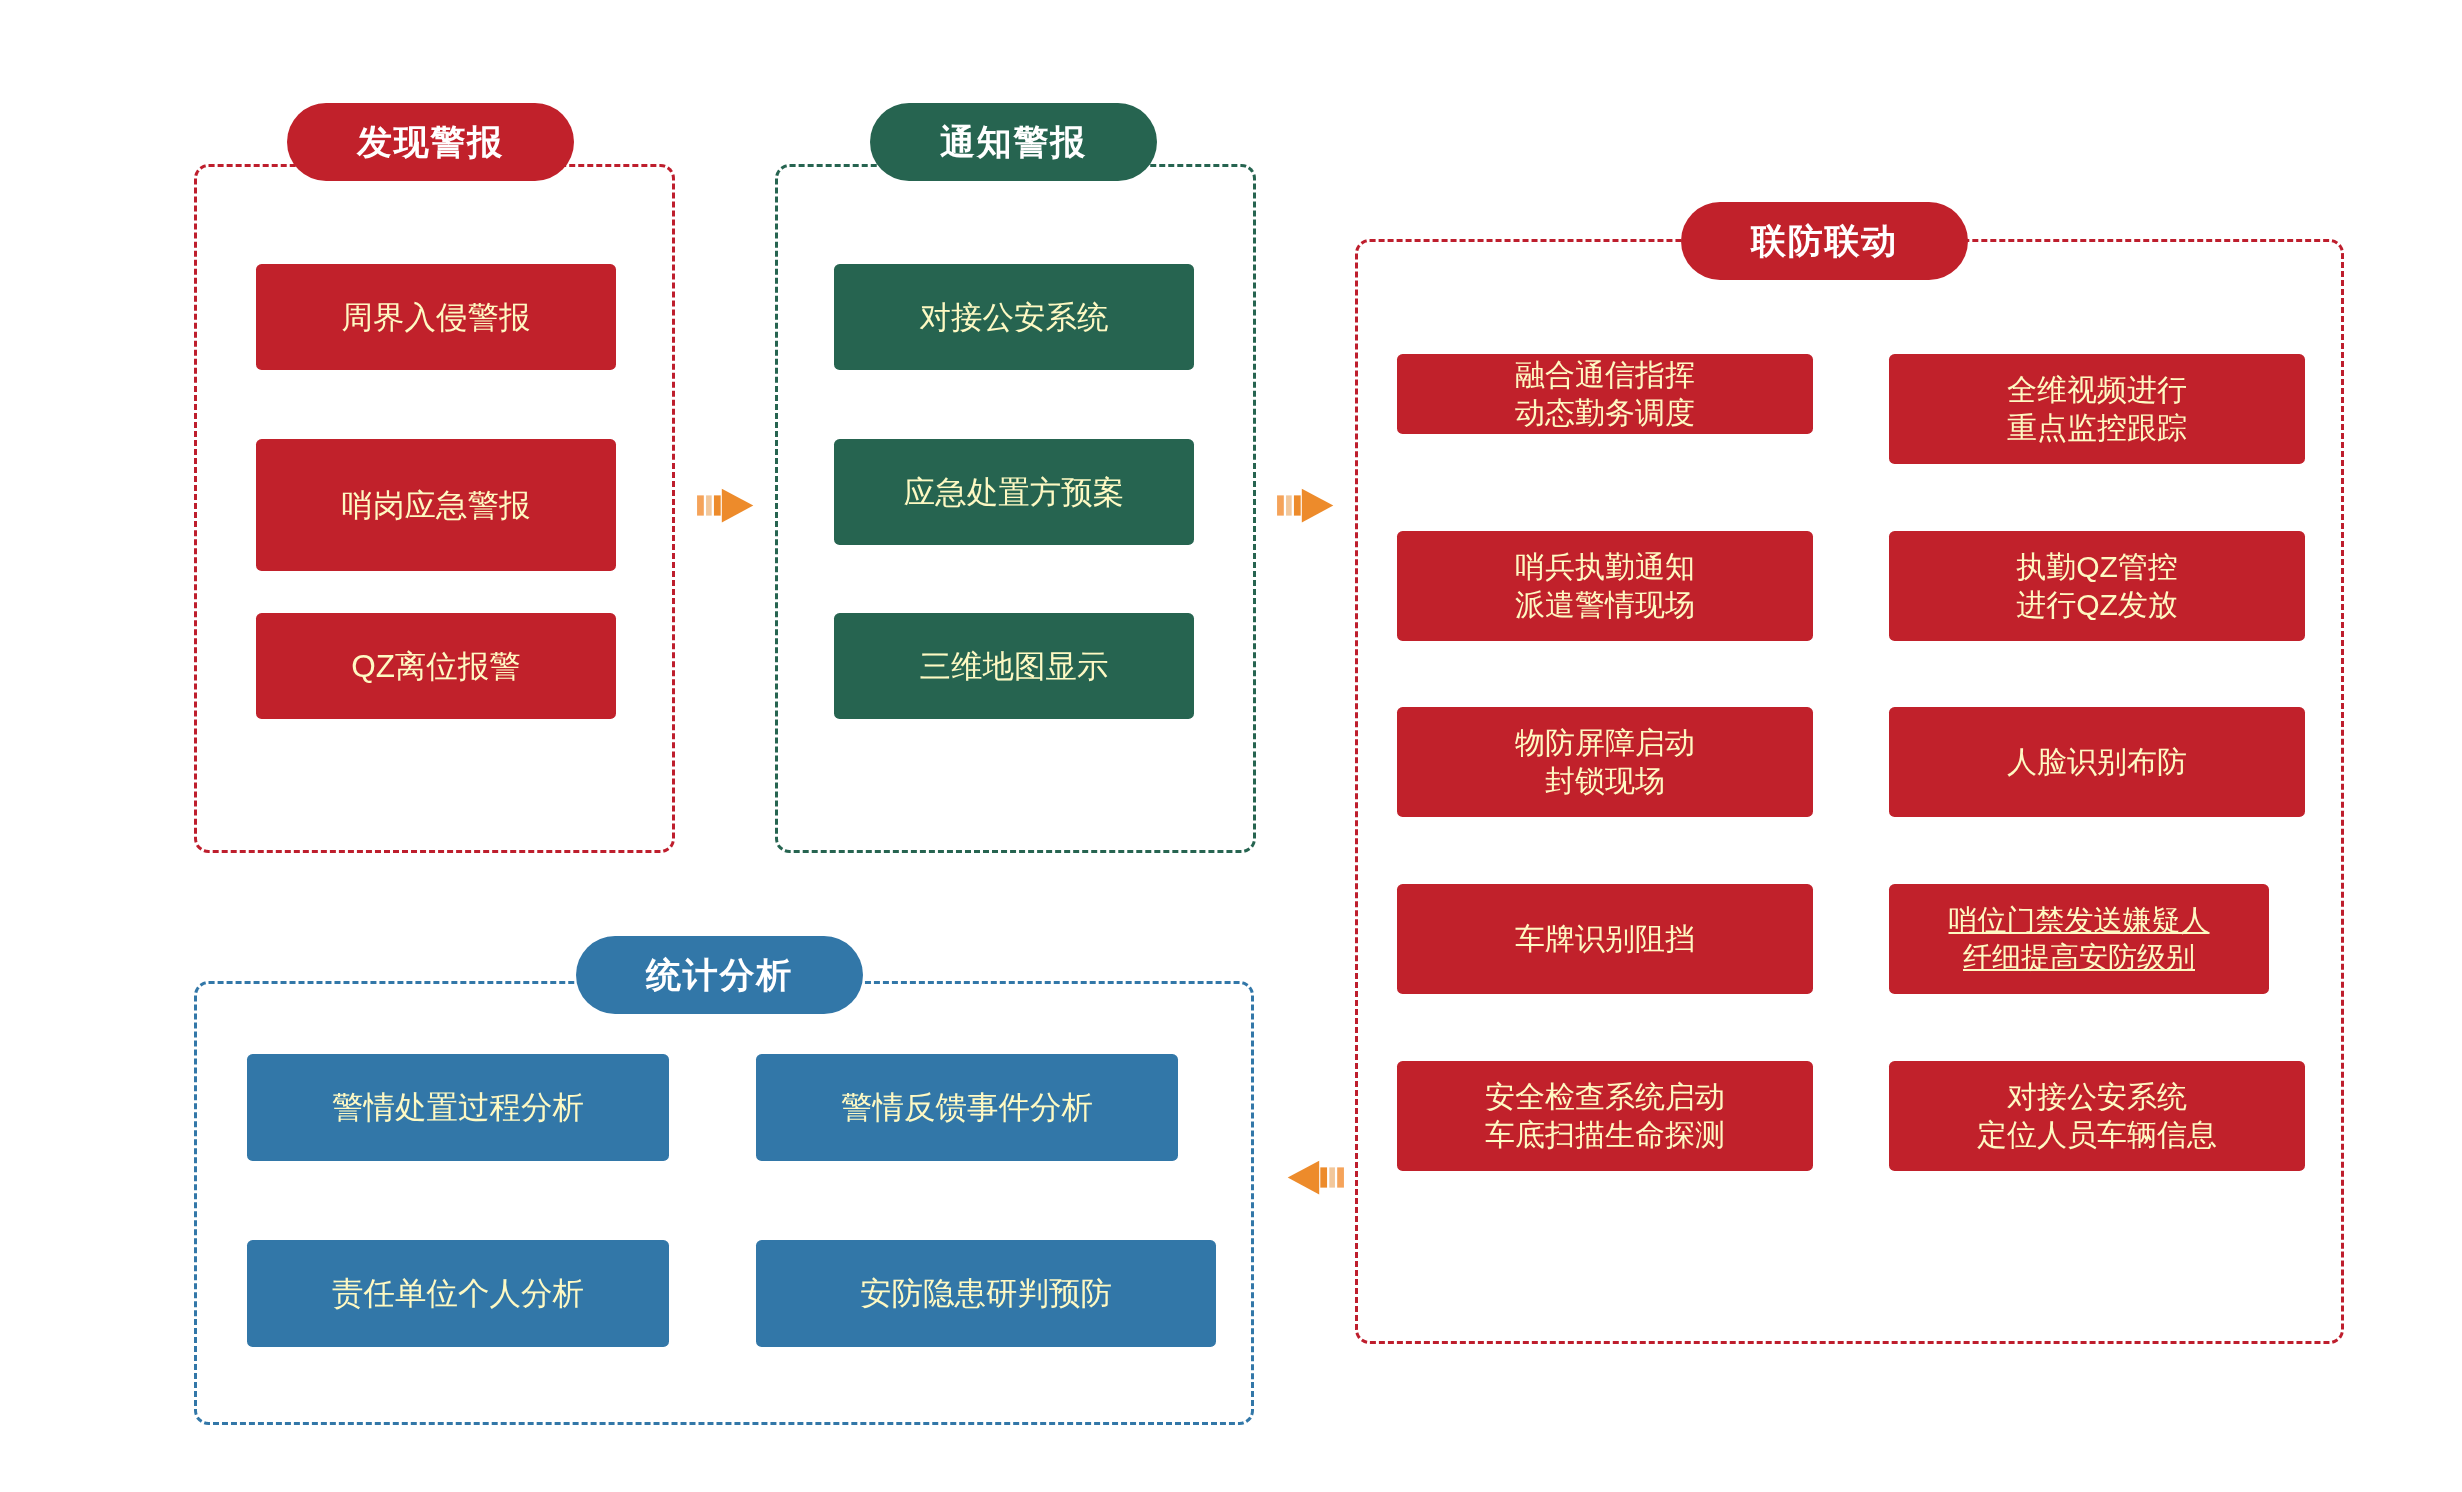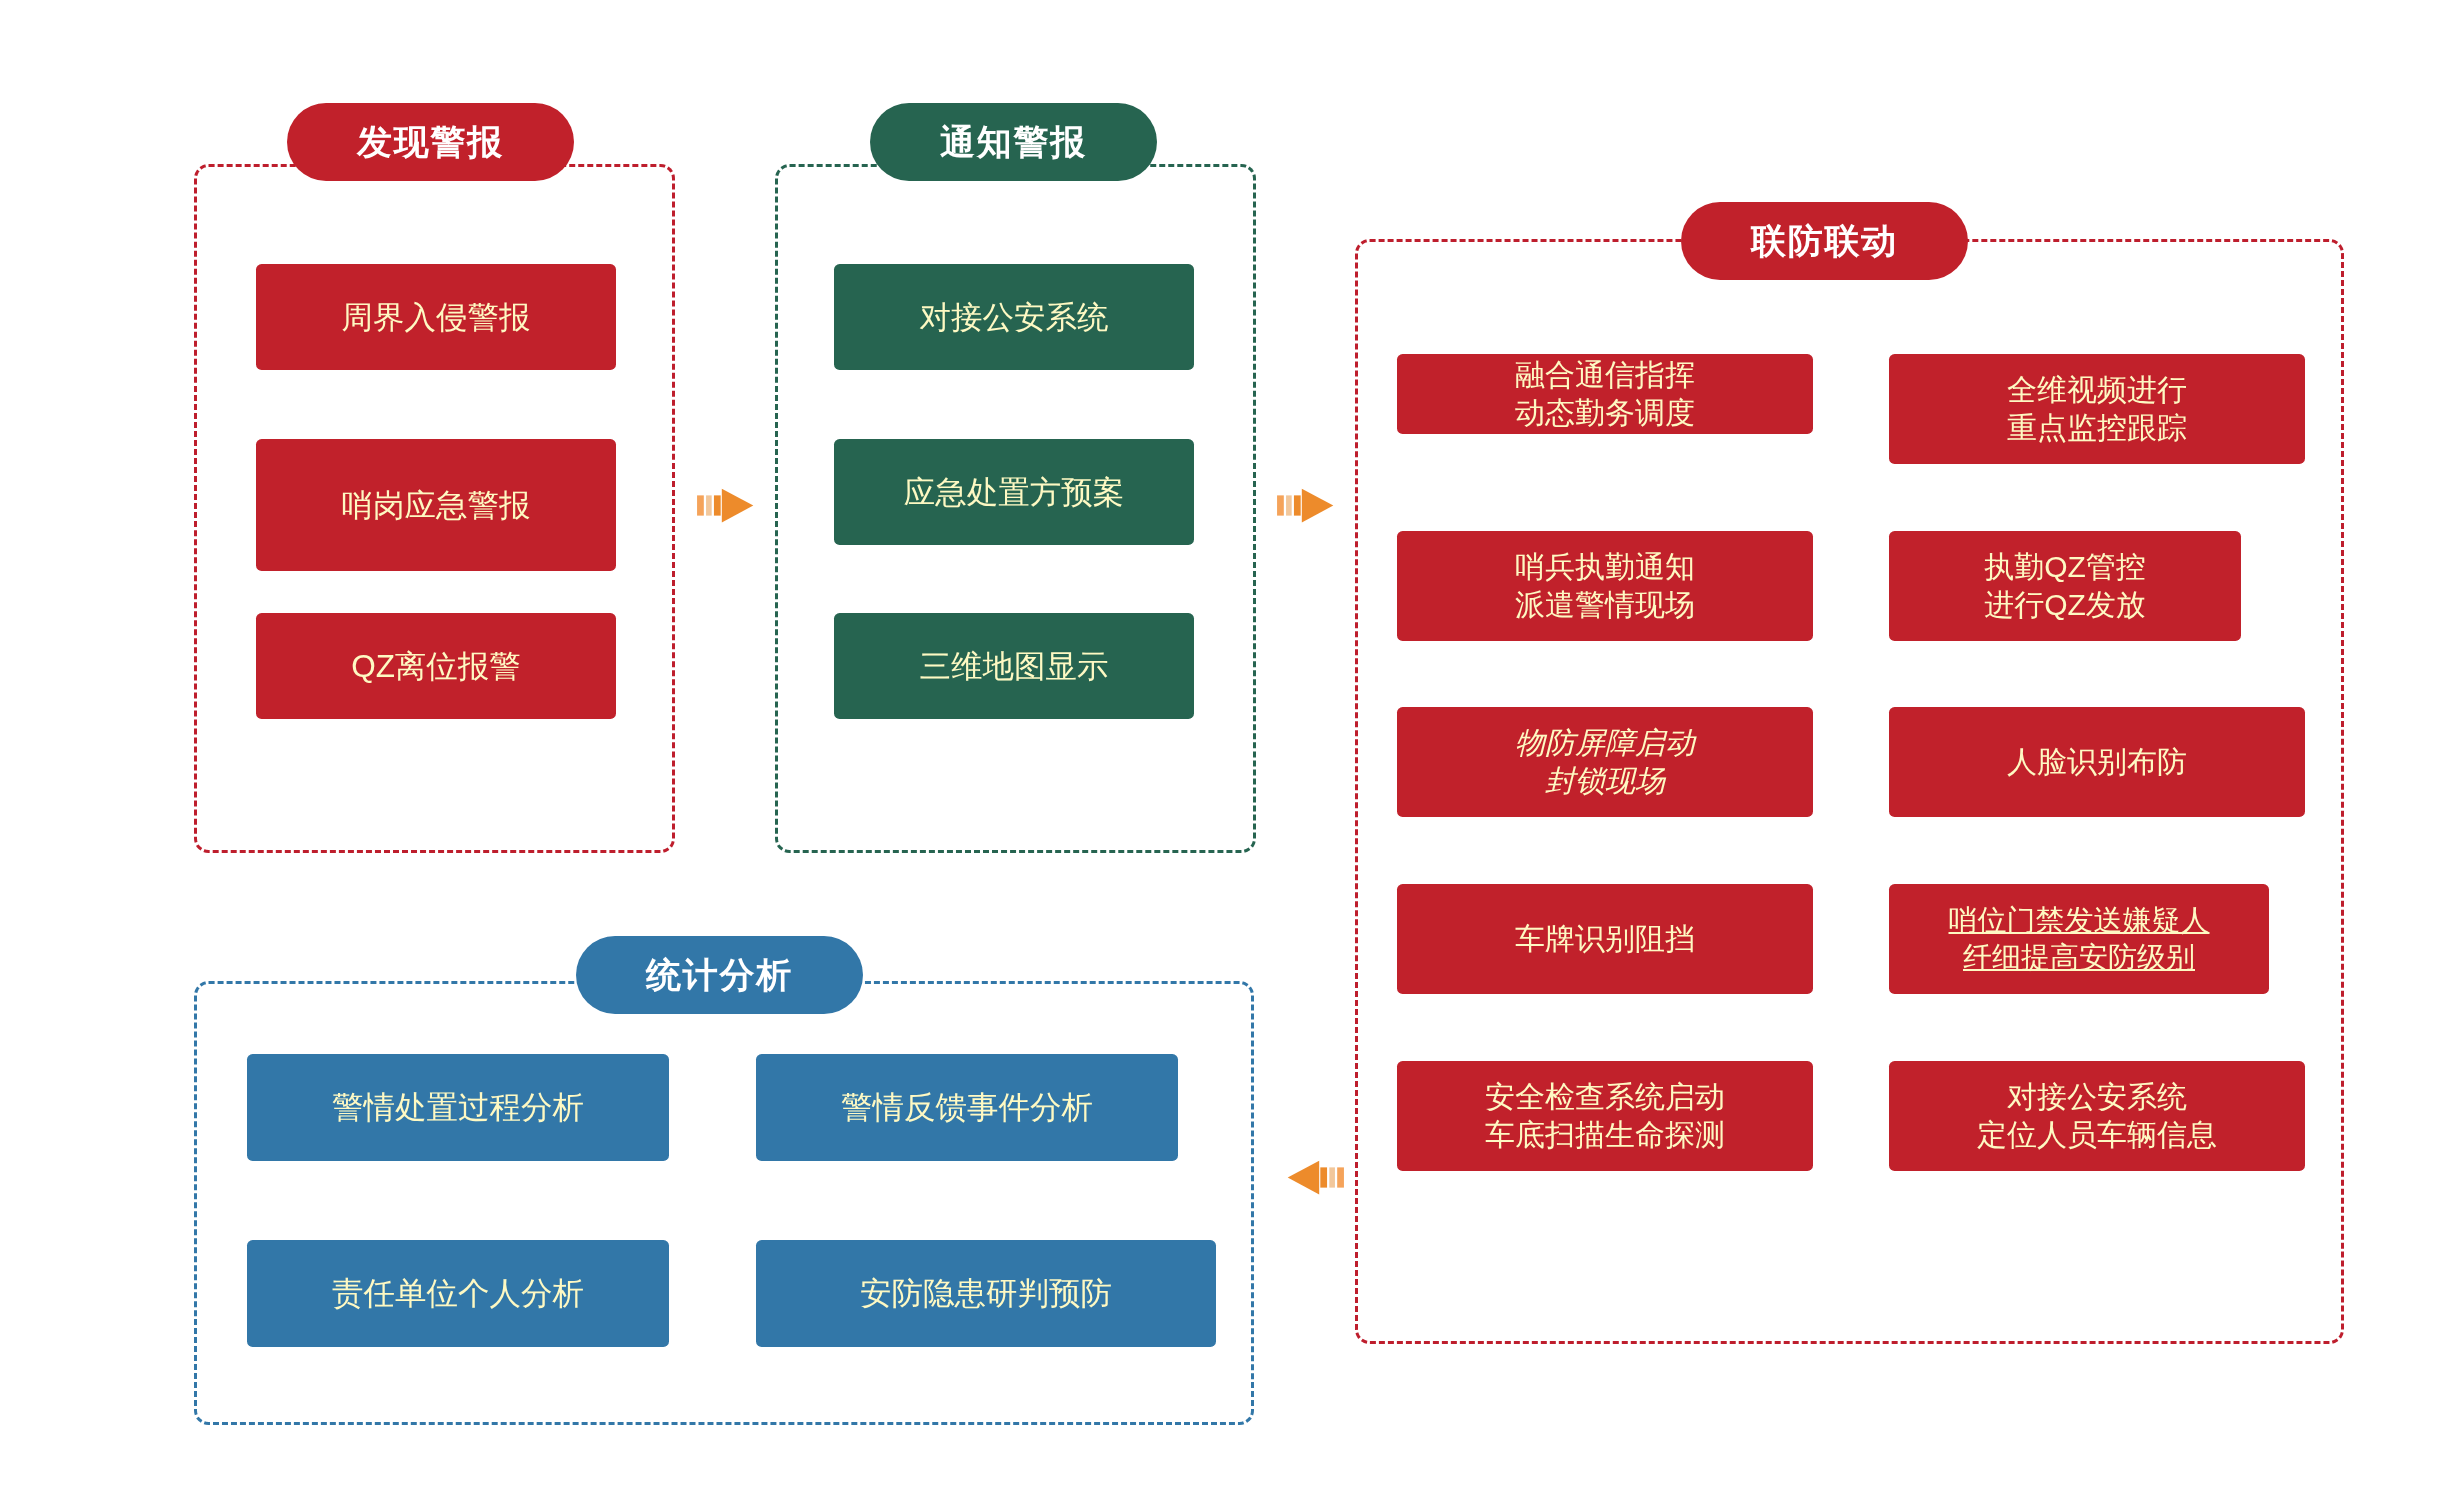--- a/index.html
+++ b/index.html
@@ -101,37 +101,37 @@
   </div>
 
   <div class="card red" style="left:1397px;top:354px;width:416px;height:80px;font-size:30px;">
     <span class="lbl">融合通信指挥
 动态勤务调度</span>
   </div>
   <div class="card red" style="left:1397px;top:531px;width:416px;height:110px;font-size:30px;">
     <span class="lbl">哨兵执勤通知
 派遣警情现场</span>
   </div>
-  <div class="card red" style="left:1397px;top:707px;width:416px;height:110px;font-size:30px;font-style:italic;">
+  <div class="card red" style="left:1397px;top:707px;width:416px;height:110px;font-size:30px;">
     <span class="lbl">物防屏障启动
 封锁现场</span>
   </div>
   <div class="card red" style="left:1397px;top:884px;width:416px;height:110px;font-size:30px;">
     <span class="lbl">车牌识别阻挡</span>
   </div>
   <div class="card red" style="left:1397px;top:1061px;width:416px;height:110px;font-size:30px;">
     <span class="lbl">安全检查系统启动
 车底扫描生命探测</span>
   </div>
 
   <div class="card red" style="left:1889px;top:354px;width:416px;height:110px;font-size:30px;">
     <span class="lbl">全维视频进行
 重点监控跟踪</span>
   </div>
-  <div class="card red" style="left:1889px;top:531px;width:352px;height:110px;font-size:30px;">
+  <div class="card red" style="left:1889px;top:531px;width:416px;height:110px;font-size:30px;">
     <span class="lbl">执勤QZ管控
 进行QZ发放</span>
   </div>
   <div class="card red" style="left:1889px;top:707px;width:416px;height:110px;font-size:30px;">
     <span class="lbl">人脸识别布防</span>
   </div>
   <div class="card red" style="left:1889px;top:884px;width:380px;height:110px;font-size:29px;text-decoration:underline;">
     <span class="lbl">哨位门禁发送嫌疑人
 纤细提高安防级别</span>
   </div>

